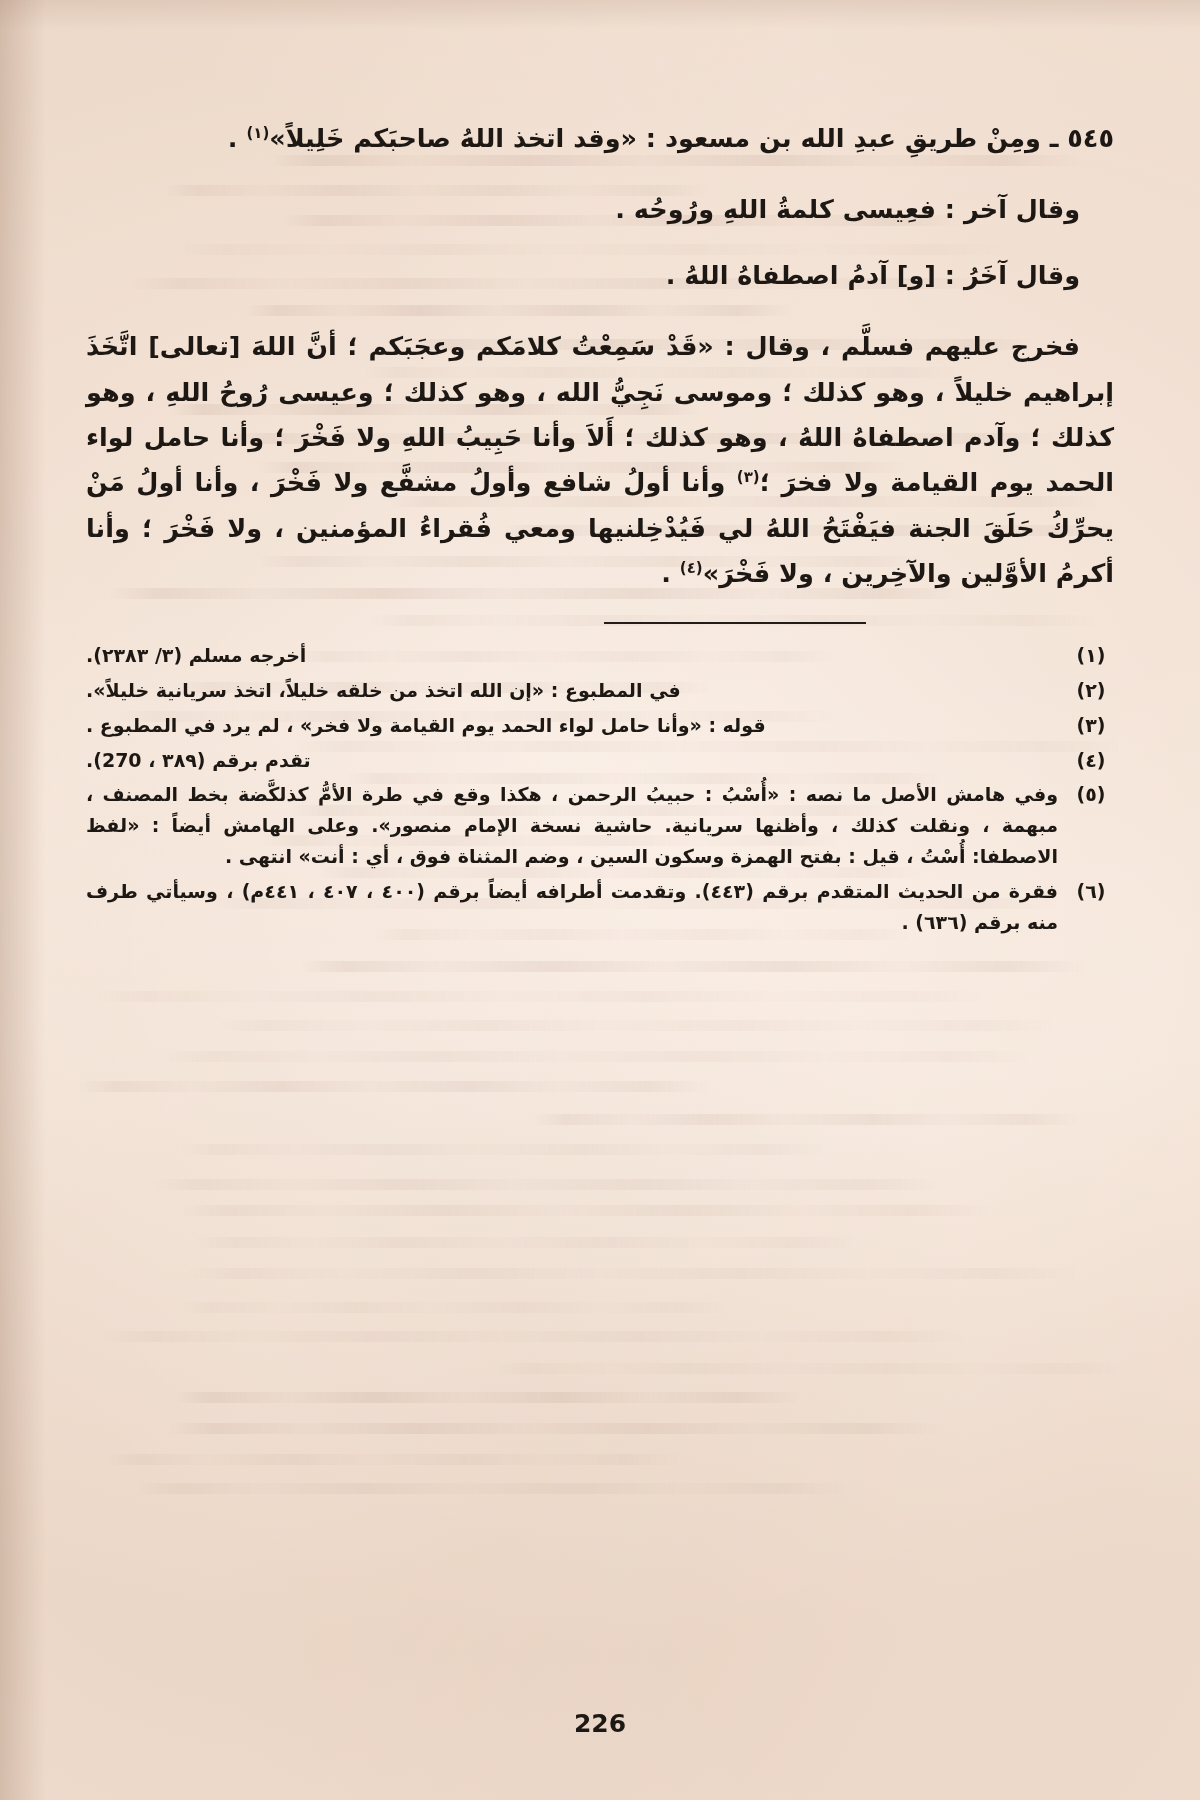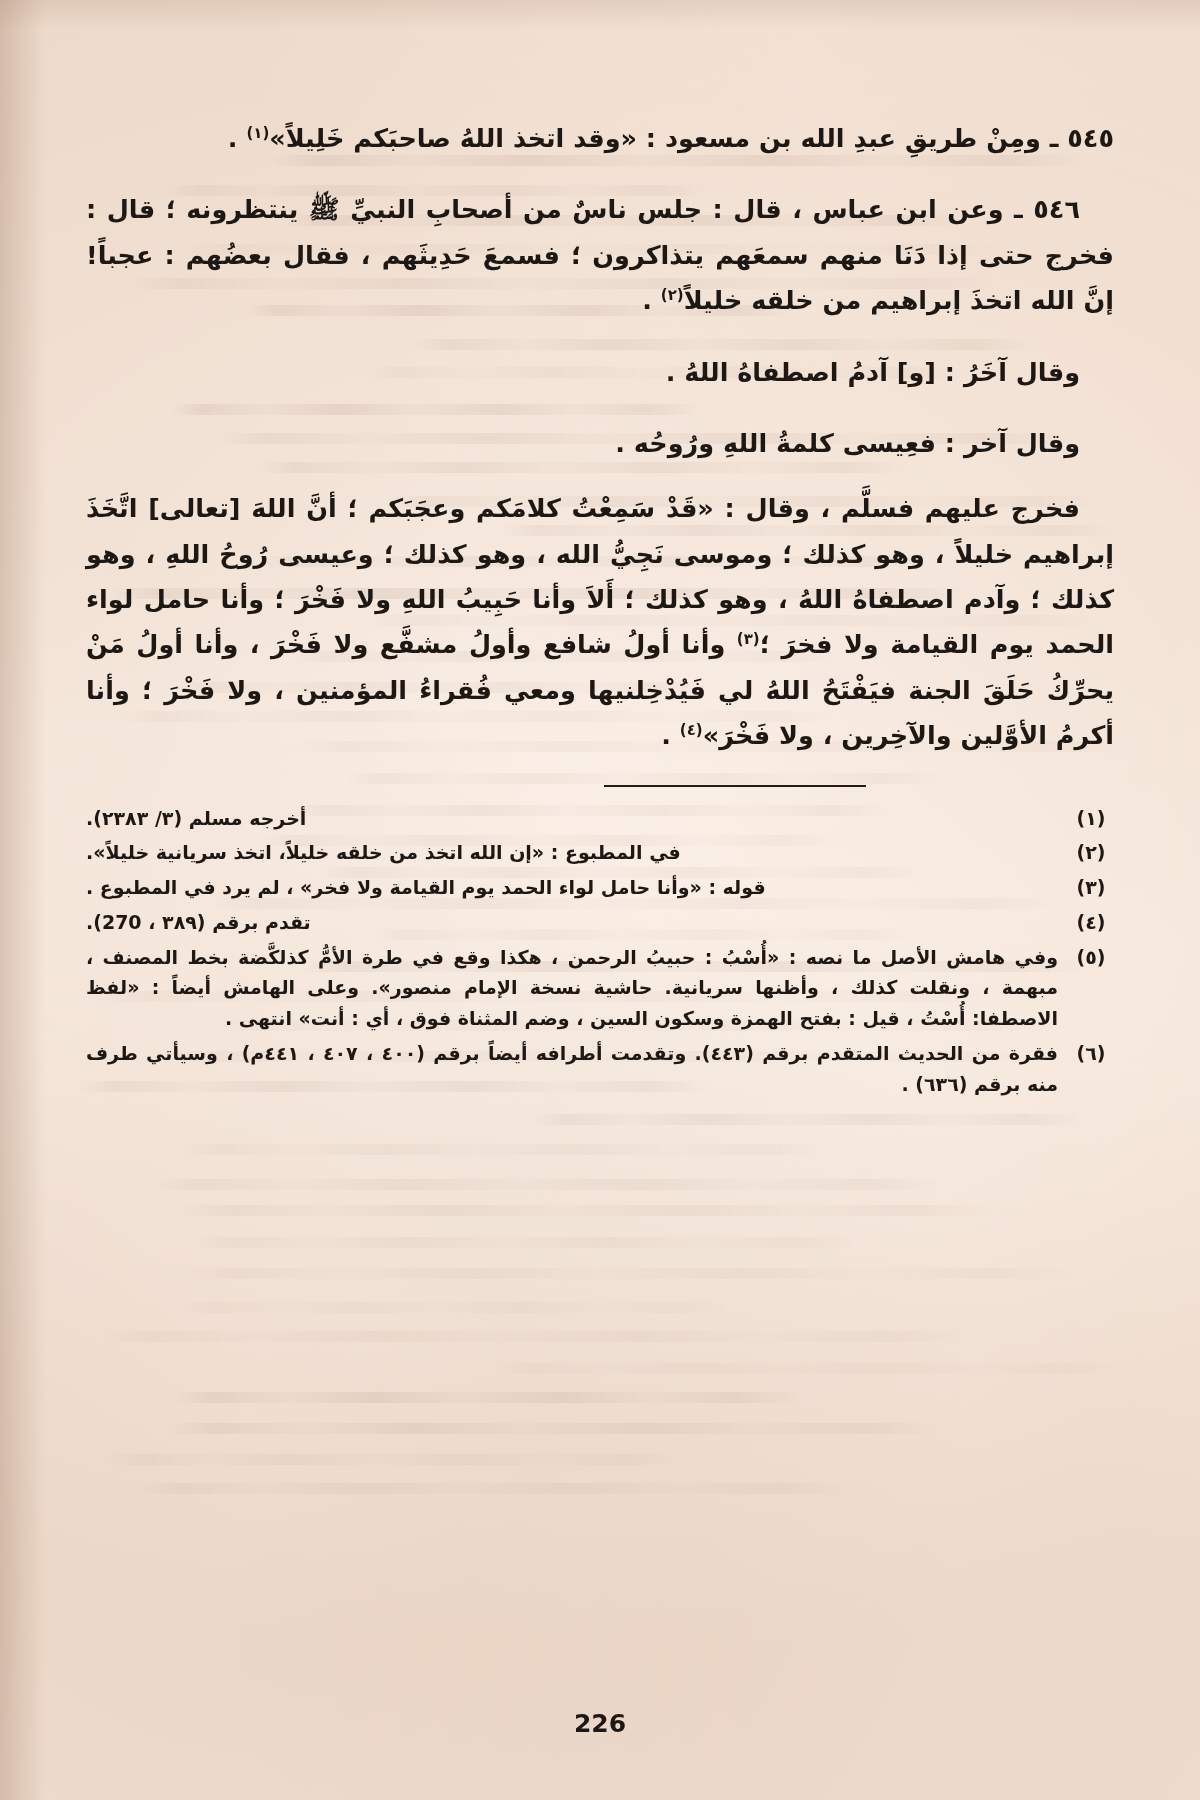--- a/index.html
+++ b/index.html
@@ -221,33 +221,30 @@
   </div>
 
 <div class="content">
 
   <div class="body-text">
 
     <p class="para gap-lg">
       <span>٥٤٥ ـ ومِنْ طريقِ عبدِ الله بن مسعود : «وقد اتخذ اللهُ صاحبَكم خَلِيلاً»</span><span class="fn-ref">(١)</span><span> .</span>
     </p>
 
-    <p class="para indent gap-lg">
-      <span>٥٤٦ ـ وعن ابن عباس ، قال : جلس ناسٌ من أصحابِ النبيِّ ﷺ ينتظرونه ؛ قال : فخرج حتى إذا دَنَا منهم سمعَهم يتذاكرون ؛ فسمعَ حَدِيثَهم ، فقال بعضُهم : عجباً! إنَّ الله اتخذَ إبراهيم من خلقه خليلاً</span><span class="fn-ref">(٢)</span><span> .</span>
-    </p>
-
+
+
+    <p class="para indent gap-md">
+      <span>وقال آخر : فعِيسى كلمةُ اللهِ ورُوحُه .</span>
+    </p>
 
     <p class="para indent gap-lg">
       <span>وقال آخَرُ : [و] آدمُ اصطفاهُ اللهُ .</span>
     </p>
 
-    <p class="para indent gap-md">
-      <span>وقال آخر : فعِيسى كلمةُ اللهِ ورُوحُه .</span>
-    </p>
-
     <p class="para indent gap-lg">
       <span>فخرج عليهم فسلَّم ، وقال : «قَدْ سَمِعْتُ كلامَكم وعجَبَكم ؛ أنَّ اللهَ [تعالى] اتَّخَذَ إبراهيم خليلاً ، وهو كذلك ؛ وموسى نَجِيُّ الله ، وهو كذلك ؛ وعيسى رُوحُ اللهِ ، وهو كذلك ؛ وآدم اصطفاهُ اللهُ ، وهو كذلك ؛ أَلاَ وأنا حَبِيبُ اللهِ ولا فَخْرَ ؛ وأنا حامل لواء الحمد يوم القيامة ولا فخرَ ؛</span><span class="fn-ref">(٣)</span><span> وأنا أولُ شافع وأولُ مشفَّع ولا فَخْرَ ، وأنا أولُ مَنْ يحرِّكُ حَلَقَ الجنة فيَفْتَحُ اللهُ لي فَيُدْخِلنيها ومعي فُقراءُ المؤمنين ، ولا فَخْرَ ؛ وأنا أكرمُ الأوَّلين والآخِرين ، ولا فَخْرَ»</span><span class="fn-ref">(٤)</span><span> .</span>
     </p>
 
 
   </div>
 
   <div class="fn-rule"></div>
 
   <div class="footnotes">

